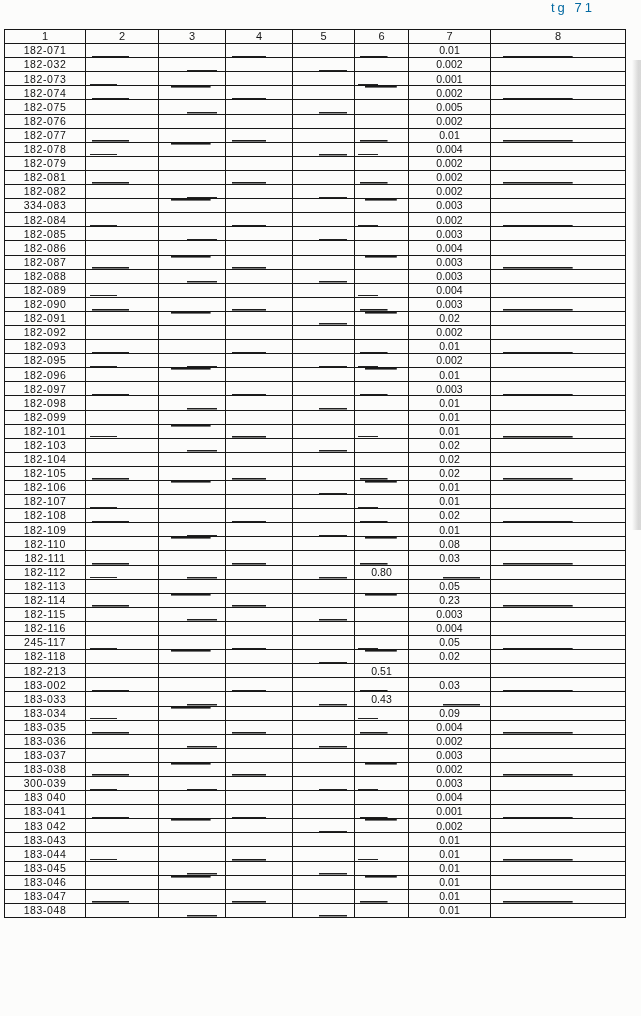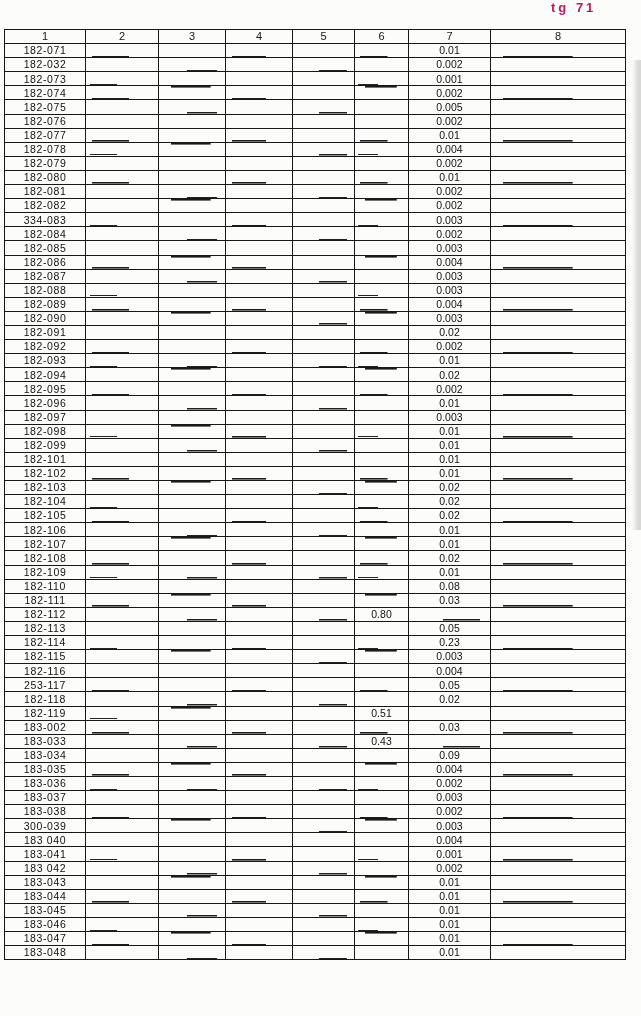--- a/index.html
+++ b/index.html
@@ -11,23 +11,23 @@
     font-family: "Liberation Sans", sans-serif;
     color: #161616;
     overflow: hidden;
     position: relative;
   }
   .page-label {
     position: absolute;
     top: 0px;
     left: 551px;
     font-size: 13px;
-    font-weight: bold;
+    font-weight: normal;
     letter-spacing: 3px;
-    color: #be185d;
+    color: #0369a1;
   }
   table.scan-table {
     position: absolute;
     left: 4px;
     top: 29px;
     width: 621px;
     border-collapse: collapse;
     table-layout: fixed;
   }
   .scan-table th, .scan-table td {
@@ -197,30 +197,20 @@
         <td class="row-id">182-079</td>
         <td class="empty"></td>
         <td class="empty"></td>
         <td class="empty"></td>
         <td class="empty"></td>
         <td class="empty"></td>
         <td class="val">0.002</td>
         <td class="empty"></td>
       </tr>
       <tr>
-        <td class="row-id">182-080</td>
-        <td class="empty"></td>
-        <td class="empty"></td>
-        <td class="empty"></td>
-        <td class="empty"></td>
-        <td class="empty"></td>
-        <td class="val">0.01</td>
-        <td class="empty"></td>
-      </tr>
-      <tr>
         <td class="row-id">182-081</td>
         <td class="empty"></td>
         <td class="empty"></td>
         <td class="empty"></td>
         <td class="empty"></td>
         <td class="empty"></td>
         <td class="val">0.002</td>
         <td class="empty"></td>
       </tr>
       <tr>
@@ -337,261 +327,241 @@
         <td class="row-id">182-093</td>
         <td class="empty"></td>
         <td class="empty"></td>
         <td class="empty"></td>
         <td class="empty"></td>
         <td class="empty"></td>
         <td class="val">0.01</td>
         <td class="empty"></td>
       </tr>
       <tr>
-        <td class="row-id">182-094</td>
+        <td class="row-id">182-095</td>
+        <td class="empty"></td>
+        <td class="empty"></td>
+        <td class="empty"></td>
+        <td class="empty"></td>
+        <td class="empty"></td>
+        <td class="val">0.002</td>
+        <td class="empty"></td>
+      </tr>
+      <tr>
+        <td class="row-id">182-096</td>
+        <td class="empty"></td>
+        <td class="empty"></td>
+        <td class="empty"></td>
+        <td class="empty"></td>
+        <td class="empty"></td>
+        <td class="val">0.01</td>
+        <td class="empty"></td>
+      </tr>
+      <tr>
+        <td class="row-id">182-097</td>
+        <td class="empty"></td>
+        <td class="empty"></td>
+        <td class="empty"></td>
+        <td class="empty"></td>
+        <td class="empty"></td>
+        <td class="val">0.003</td>
+        <td class="empty"></td>
+      </tr>
+      <tr>
+        <td class="row-id">182-098</td>
+        <td class="empty"></td>
+        <td class="empty"></td>
+        <td class="empty"></td>
+        <td class="empty"></td>
+        <td class="empty"></td>
+        <td class="val">0.01</td>
+        <td class="empty"></td>
+      </tr>
+      <tr>
+        <td class="row-id">182-099</td>
+        <td class="empty"></td>
+        <td class="empty"></td>
+        <td class="empty"></td>
+        <td class="empty"></td>
+        <td class="empty"></td>
+        <td class="val">0.01</td>
+        <td class="empty"></td>
+      </tr>
+      <tr>
+        <td class="row-id">182-101</td>
+        <td class="empty"></td>
+        <td class="empty"></td>
+        <td class="empty"></td>
+        <td class="empty"></td>
+        <td class="empty"></td>
+        <td class="val">0.01</td>
+        <td class="empty"></td>
+      </tr>
+      <tr>
+        <td class="row-id">182-103</td>
         <td class="empty"></td>
         <td class="empty"></td>
         <td class="empty"></td>
         <td class="empty"></td>
         <td class="empty"></td>
         <td class="val">0.02</td>
         <td class="empty"></td>
       </tr>
       <tr>
-        <td class="row-id">182-095</td>
-        <td class="empty"></td>
-        <td class="empty"></td>
-        <td class="empty"></td>
-        <td class="empty"></td>
-        <td class="empty"></td>
-        <td class="val">0.002</td>
-        <td class="empty"></td>
-      </tr>
-      <tr>
-        <td class="row-id">182-096</td>
-        <td class="empty"></td>
-        <td class="empty"></td>
-        <td class="empty"></td>
-        <td class="empty"></td>
-        <td class="empty"></td>
-        <td class="val">0.01</td>
-        <td class="empty"></td>
-      </tr>
-      <tr>
-        <td class="row-id">182-097</td>
-        <td class="empty"></td>
-        <td class="empty"></td>
-        <td class="empty"></td>
-        <td class="empty"></td>
-        <td class="empty"></td>
-        <td class="val">0.003</td>
-        <td class="empty"></td>
-      </tr>
-      <tr>
-        <td class="row-id">182-098</td>
-        <td class="empty"></td>
-        <td class="empty"></td>
-        <td class="empty"></td>
-        <td class="empty"></td>
-        <td class="empty"></td>
-        <td class="val">0.01</td>
-        <td class="empty"></td>
-      </tr>
-      <tr>
-        <td class="row-id">182-099</td>
-        <td class="empty"></td>
-        <td class="empty"></td>
-        <td class="empty"></td>
-        <td class="empty"></td>
-        <td class="empty"></td>
-        <td class="val">0.01</td>
-        <td class="empty"></td>
-      </tr>
-      <tr>
-        <td class="row-id">182-101</td>
-        <td class="empty"></td>
-        <td class="empty"></td>
-        <td class="empty"></td>
-        <td class="empty"></td>
-        <td class="empty"></td>
-        <td class="val">0.01</td>
-        <td class="empty"></td>
-      </tr>
-      <tr>
-        <td class="row-id">182-102</td>
-        <td class="empty"></td>
-        <td class="empty"></td>
-        <td class="empty"></td>
-        <td class="empty"></td>
-        <td class="empty"></td>
-        <td class="val">0.01</td>
-        <td class="empty"></td>
-      </tr>
-      <tr>
-        <td class="row-id">182-103</td>
+        <td class="row-id">182-104</td>
         <td class="empty"></td>
         <td class="empty"></td>
         <td class="empty"></td>
         <td class="empty"></td>
         <td class="empty"></td>
         <td class="val">0.02</td>
         <td class="empty"></td>
       </tr>
       <tr>
-        <td class="row-id">182-104</td>
+        <td class="row-id">182-105</td>
         <td class="empty"></td>
         <td class="empty"></td>
         <td class="empty"></td>
         <td class="empty"></td>
         <td class="empty"></td>
         <td class="val">0.02</td>
         <td class="empty"></td>
       </tr>
       <tr>
-        <td class="row-id">182-105</td>
+        <td class="row-id">182-106</td>
+        <td class="empty"></td>
+        <td class="empty"></td>
+        <td class="empty"></td>
+        <td class="empty"></td>
+        <td class="empty"></td>
+        <td class="val">0.01</td>
+        <td class="empty"></td>
+      </tr>
+      <tr>
+        <td class="row-id">182-107</td>
+        <td class="empty"></td>
+        <td class="empty"></td>
+        <td class="empty"></td>
+        <td class="empty"></td>
+        <td class="empty"></td>
+        <td class="val">0.01</td>
+        <td class="empty"></td>
+      </tr>
+      <tr>
+        <td class="row-id">182-108</td>
         <td class="empty"></td>
         <td class="empty"></td>
         <td class="empty"></td>
         <td class="empty"></td>
         <td class="empty"></td>
         <td class="val">0.02</td>
         <td class="empty"></td>
       </tr>
       <tr>
-        <td class="row-id">182-106</td>
-        <td class="empty"></td>
-        <td class="empty"></td>
-        <td class="empty"></td>
-        <td class="empty"></td>
-        <td class="empty"></td>
-        <td class="val">0.01</td>
-        <td class="empty"></td>
-      </tr>
-      <tr>
-        <td class="row-id">182-107</td>
-        <td class="empty"></td>
-        <td class="empty"></td>
-        <td class="empty"></td>
-        <td class="empty"></td>
-        <td class="empty"></td>
-        <td class="val">0.01</td>
-        <td class="empty"></td>
-      </tr>
-      <tr>
-        <td class="row-id">182-108</td>
+        <td class="row-id">182-109</td>
+        <td class="empty"></td>
+        <td class="empty"></td>
+        <td class="empty"></td>
+        <td class="empty"></td>
+        <td class="empty"></td>
+        <td class="val">0.01</td>
+        <td class="empty"></td>
+      </tr>
+      <tr>
+        <td class="row-id">182-110</td>
+        <td class="empty"></td>
+        <td class="empty"></td>
+        <td class="empty"></td>
+        <td class="empty"></td>
+        <td class="empty"></td>
+        <td class="val">0.08</td>
+        <td class="empty"></td>
+      </tr>
+      <tr>
+        <td class="row-id">182-111</td>
+        <td class="empty"></td>
+        <td class="empty"></td>
+        <td class="empty"></td>
+        <td class="empty"></td>
+        <td class="empty"></td>
+        <td class="val">0.03</td>
+        <td class="empty"></td>
+      </tr>
+      <tr>
+        <td class="row-id">182-112</td>
+        <td class="empty"></td>
+        <td class="empty"></td>
+        <td class="empty"></td>
+        <td class="empty"></td>
+        <td class="val">0.80</td>
+        <td class="empty"></td>
+        <td class="empty"></td>
+      </tr>
+      <tr>
+        <td class="row-id">182-113</td>
+        <td class="empty"></td>
+        <td class="empty"></td>
+        <td class="empty"></td>
+        <td class="empty"></td>
+        <td class="empty"></td>
+        <td class="val">0.05</td>
+        <td class="empty"></td>
+      </tr>
+      <tr>
+        <td class="row-id">182-114</td>
+        <td class="empty"></td>
+        <td class="empty"></td>
+        <td class="empty"></td>
+        <td class="empty"></td>
+        <td class="empty"></td>
+        <td class="val">0.23</td>
+        <td class="empty"></td>
+      </tr>
+      <tr>
+        <td class="row-id">182-115</td>
+        <td class="empty"></td>
+        <td class="empty"></td>
+        <td class="empty"></td>
+        <td class="empty"></td>
+        <td class="empty"></td>
+        <td class="val">0.003</td>
+        <td class="empty"></td>
+      </tr>
+      <tr>
+        <td class="row-id">182-116</td>
+        <td class="empty"></td>
+        <td class="empty"></td>
+        <td class="empty"></td>
+        <td class="empty"></td>
+        <td class="empty"></td>
+        <td class="val">0.004</td>
+        <td class="empty"></td>
+      </tr>
+      <tr>
+        <td class="row-id">245-117</td>
+        <td class="empty"></td>
+        <td class="empty"></td>
+        <td class="empty"></td>
+        <td class="empty"></td>
+        <td class="empty"></td>
+        <td class="val">0.05</td>
+        <td class="empty"></td>
+      </tr>
+      <tr>
+        <td class="row-id">182-118</td>
         <td class="empty"></td>
         <td class="empty"></td>
         <td class="empty"></td>
         <td class="empty"></td>
         <td class="empty"></td>
         <td class="val">0.02</td>
         <td class="empty"></td>
       </tr>
       <tr>
-        <td class="row-id">182-109</td>
-        <td class="empty"></td>
-        <td class="empty"></td>
-        <td class="empty"></td>
-        <td class="empty"></td>
-        <td class="empty"></td>
-        <td class="val">0.01</td>
-        <td class="empty"></td>
-      </tr>
-      <tr>
-        <td class="row-id">182-110</td>
-        <td class="empty"></td>
-        <td class="empty"></td>
-        <td class="empty"></td>
-        <td class="empty"></td>
-        <td class="empty"></td>
-        <td class="val">0.08</td>
-        <td class="empty"></td>
-      </tr>
-      <tr>
-        <td class="row-id">182-111</td>
-        <td class="empty"></td>
-        <td class="empty"></td>
-        <td class="empty"></td>
-        <td class="empty"></td>
-        <td class="empty"></td>
-        <td class="val">0.03</td>
-        <td class="empty"></td>
-      </tr>
-      <tr>
-        <td class="row-id">182-112</td>
-        <td class="empty"></td>
-        <td class="empty"></td>
-        <td class="empty"></td>
-        <td class="empty"></td>
-        <td class="val">0.80</td>
-        <td class="empty"></td>
-        <td class="empty"></td>
-      </tr>
-      <tr>
-        <td class="row-id">182-113</td>
-        <td class="empty"></td>
-        <td class="empty"></td>
-        <td class="empty"></td>
-        <td class="empty"></td>
-        <td class="empty"></td>
-        <td class="val">0.05</td>
-        <td class="empty"></td>
-      </tr>
-      <tr>
-        <td class="row-id">182-114</td>
-        <td class="empty"></td>
-        <td class="empty"></td>
-        <td class="empty"></td>
-        <td class="empty"></td>
-        <td class="empty"></td>
-        <td class="val">0.23</td>
-        <td class="empty"></td>
-      </tr>
-      <tr>
-        <td class="row-id">182-115</td>
-        <td class="empty"></td>
-        <td class="empty"></td>
-        <td class="empty"></td>
-        <td class="empty"></td>
-        <td class="empty"></td>
-        <td class="val">0.003</td>
-        <td class="empty"></td>
-      </tr>
-      <tr>
-        <td class="row-id">182-116</td>
-        <td class="empty"></td>
-        <td class="empty"></td>
-        <td class="empty"></td>
-        <td class="empty"></td>
-        <td class="empty"></td>
-        <td class="val">0.004</td>
-        <td class="empty"></td>
-      </tr>
-      <tr>
-        <td class="row-id">253-117</td>
-        <td class="empty"></td>
-        <td class="empty"></td>
-        <td class="empty"></td>
-        <td class="empty"></td>
-        <td class="empty"></td>
-        <td class="val">0.05</td>
-        <td class="empty"></td>
-      </tr>
-      <tr>
-        <td class="row-id">182-118</td>
-        <td class="empty"></td>
-        <td class="empty"></td>
-        <td class="empty"></td>
-        <td class="empty"></td>
-        <td class="empty"></td>
-        <td class="val">0.02</td>
-        <td class="empty"></td>
-      </tr>
-      <tr>
-        <td class="row-id">182-119</td>
+        <td class="row-id">182-213</td>
         <td class="empty"></td>
         <td class="empty"></td>
         <td class="empty"></td>
         <td class="empty"></td>
         <td class="val">0.51</td>
         <td class="empty"></td>
         <td class="empty"></td>
       </tr>
       <tr>
         <td class="row-id">183-002</td>

